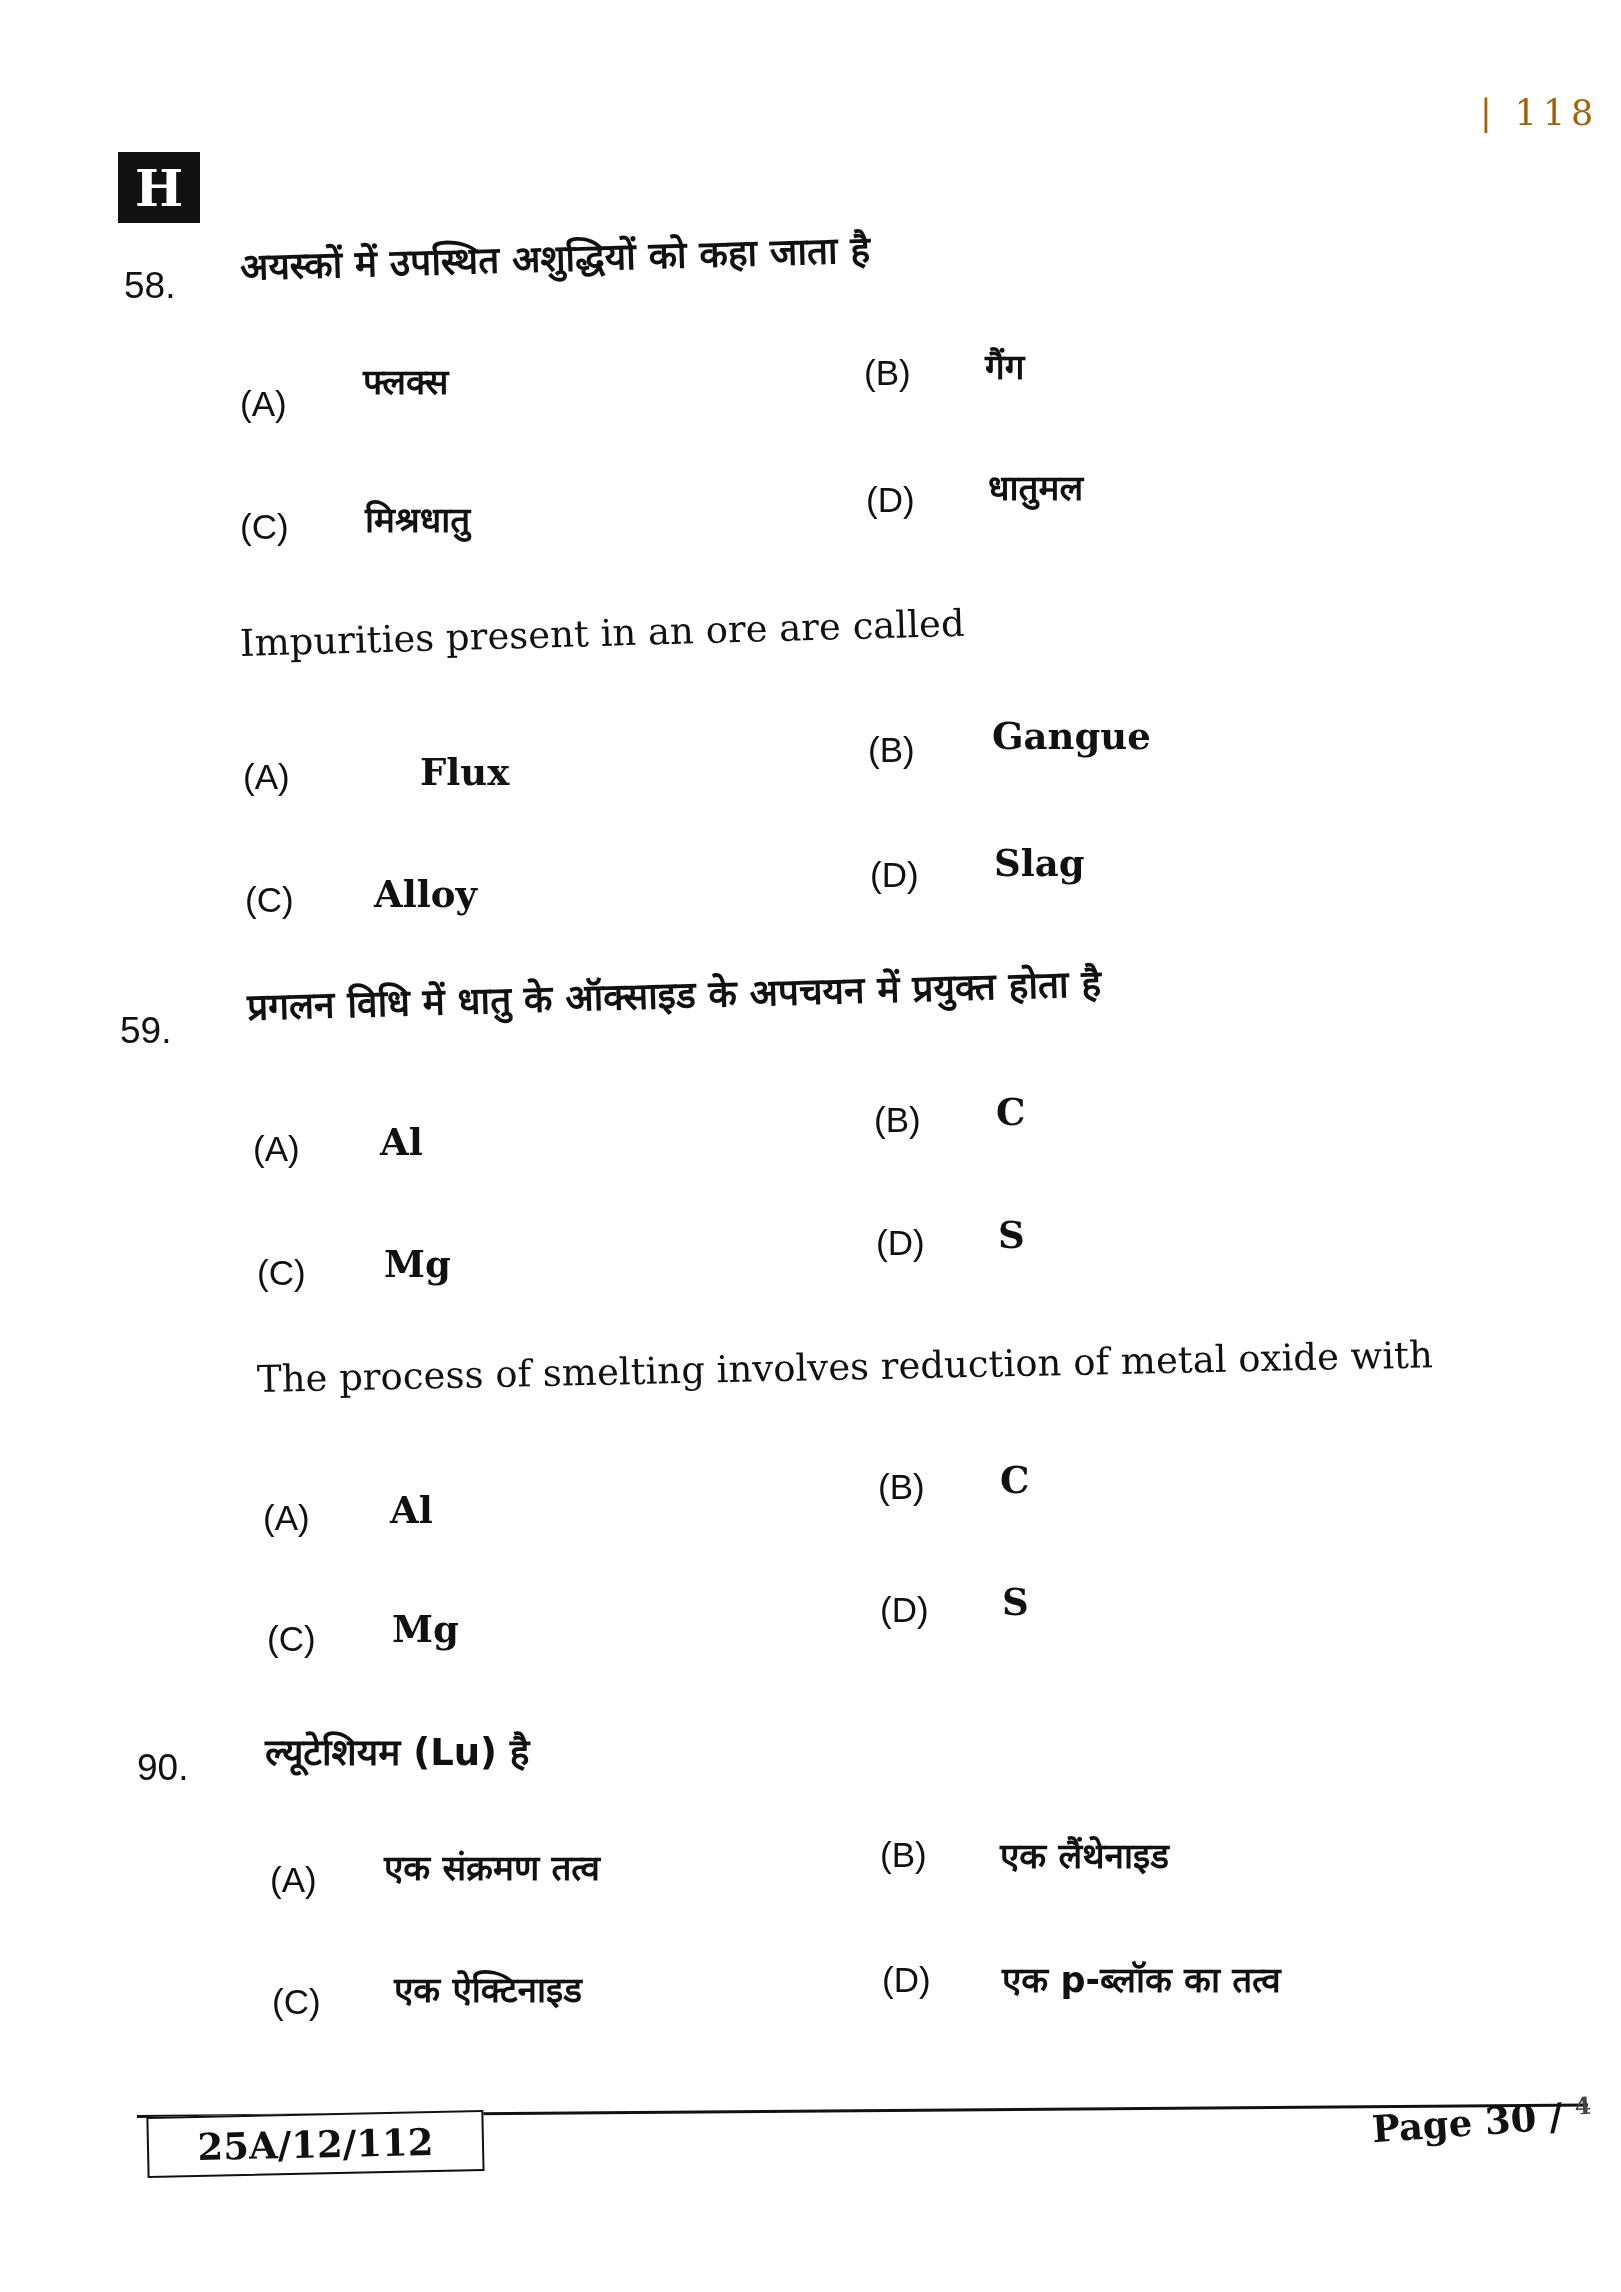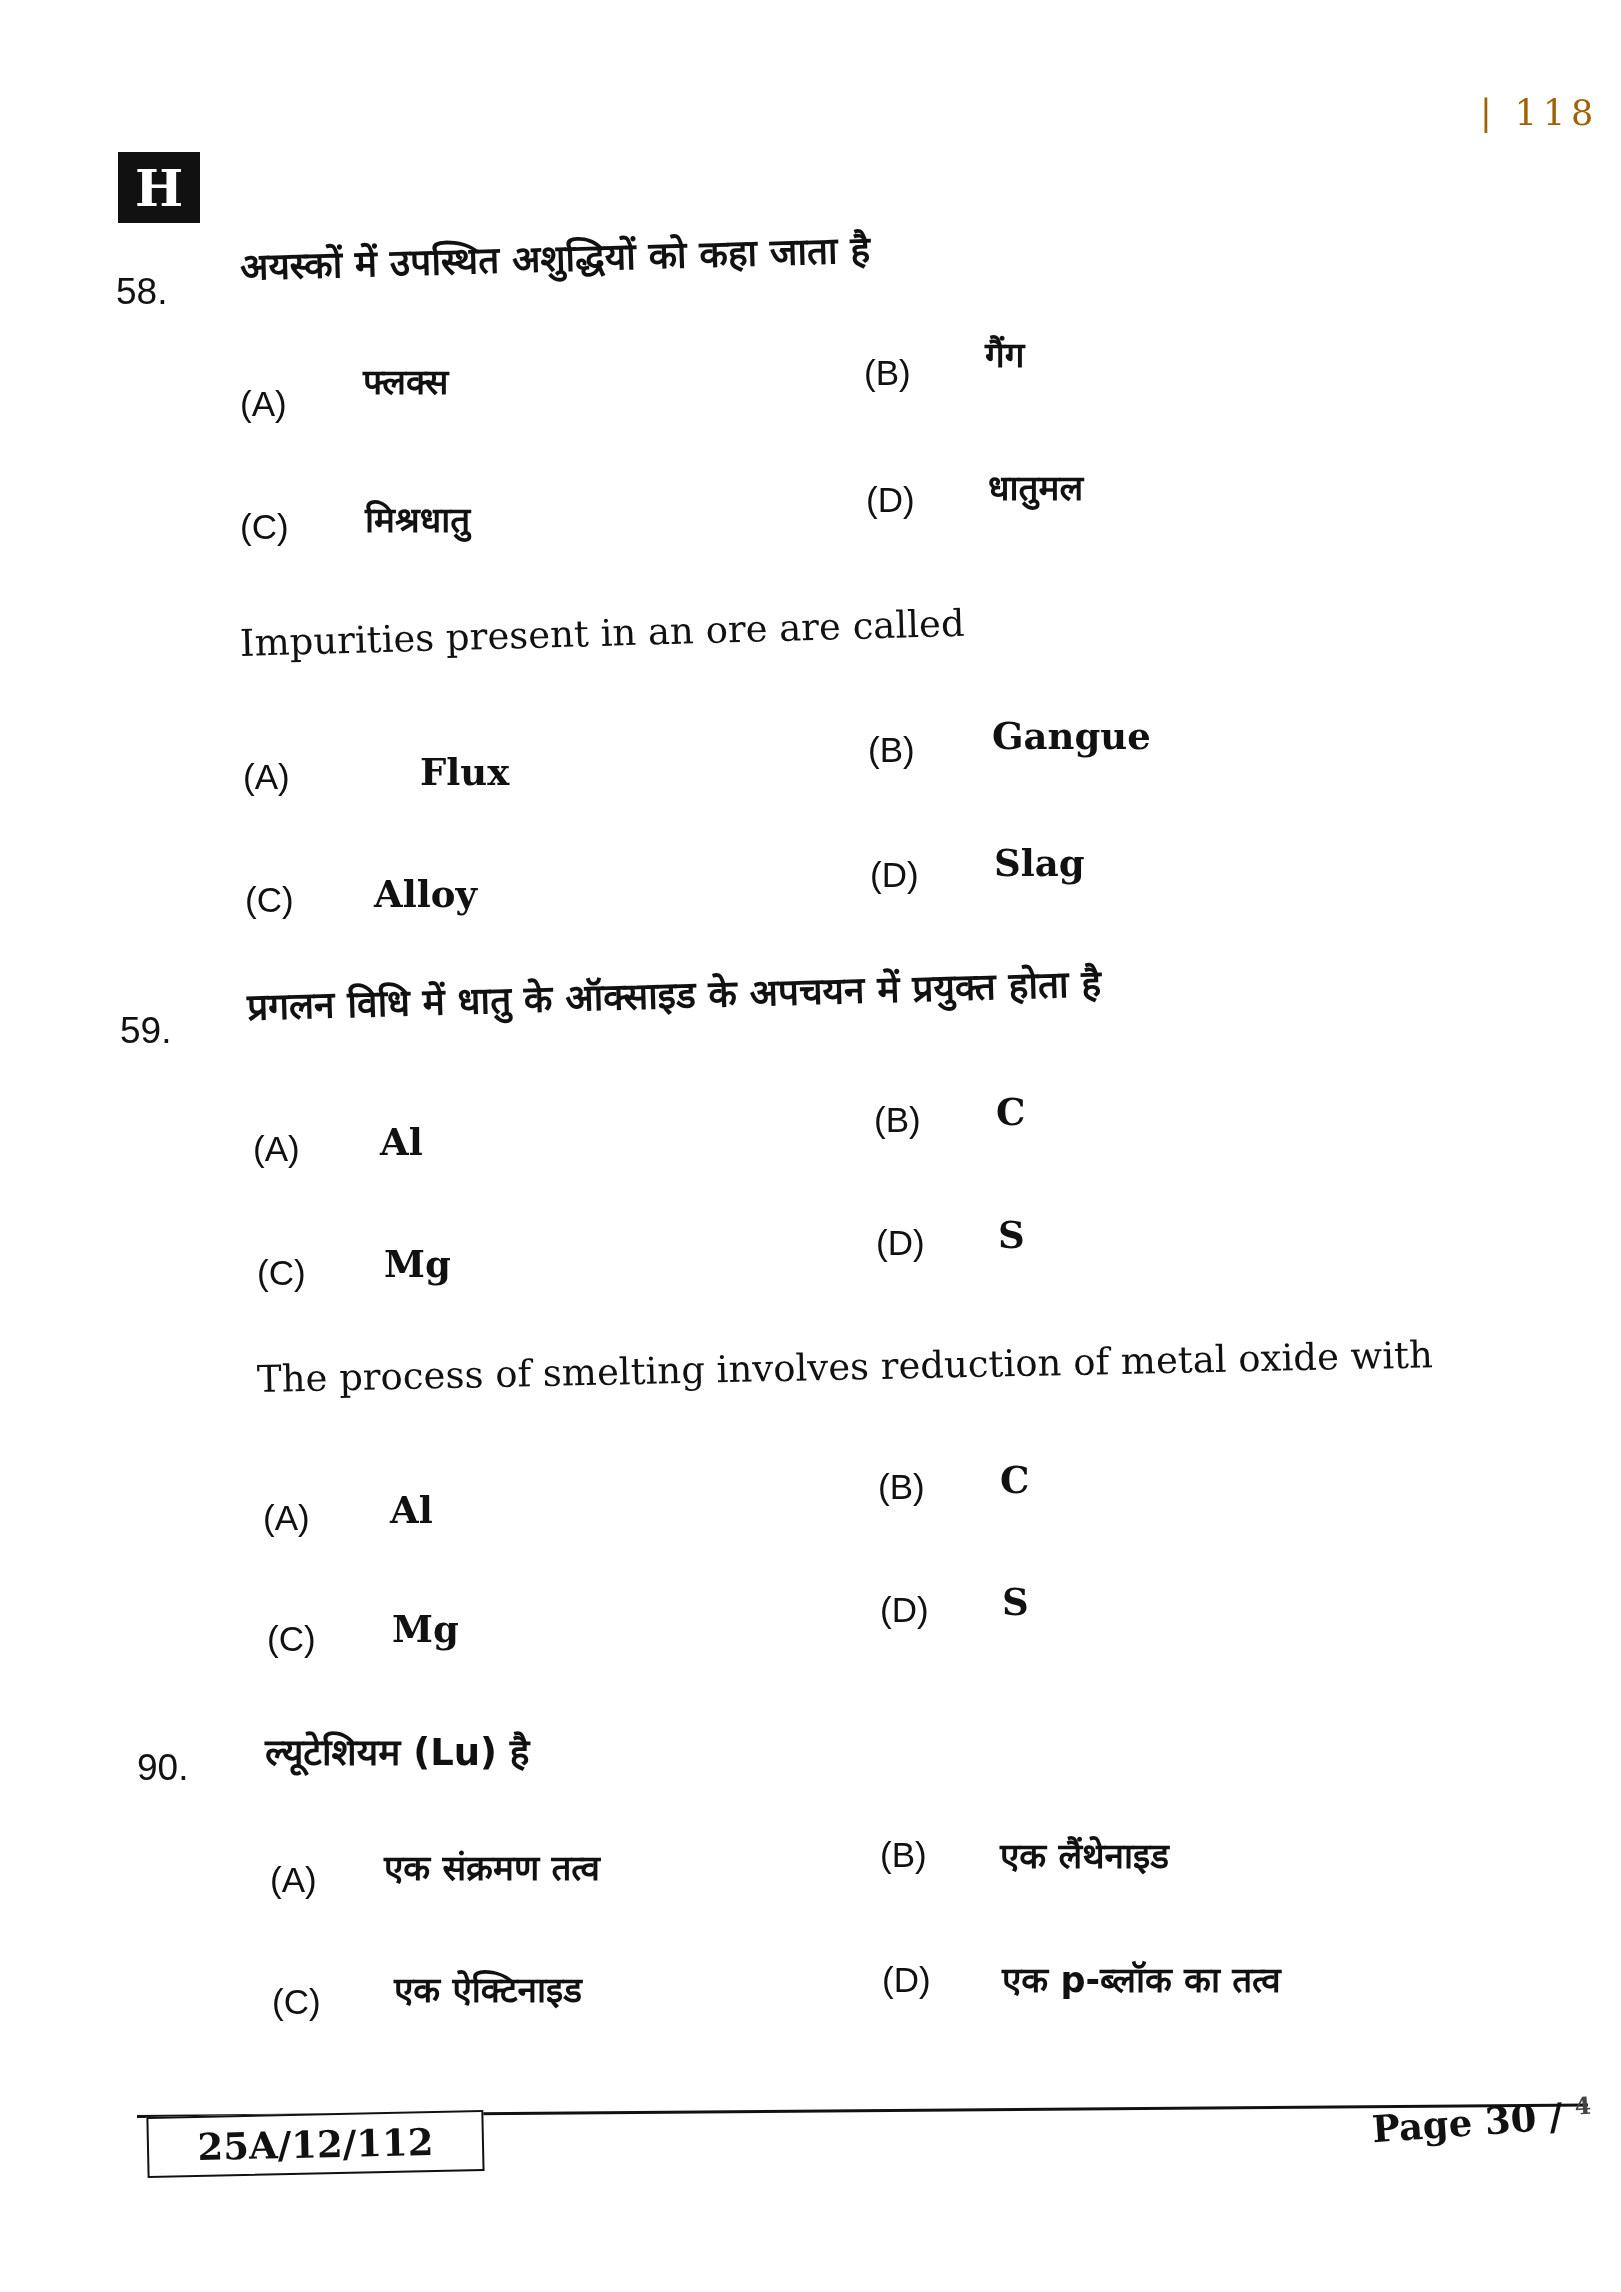--- a/index.html
+++ b/index.html
@@ -35,27 +35,27 @@
   .page-no { left: 1372px; top: 2107px; font-family: "DejaVu Serif", serif; font-weight: bold; font-size: 37px;
     transform: rotate(-4deg); transform-origin: left center; }
   .page-no .total { font-size: 23.5px; vertical-align: super; color: #444; }
 </style>
 </head>
 <body>
 
 <div class="abs page-corner">| 118</div>
 <div class="abs set-badge">H</div>
 
-<div class="abs qnum" style="left:116px;top:265px;margin-top:6px;">58.</div>
+<div class="abs qnum" style="left:124px;top:265px;">58.</div>
 <div class="abs hin tilt-s" style="left:240px;top:240px;">अयस्कों में उपस्थित अशुद्धियों को कहा जाता है</div>
 
 <div class="abs opt-label" style="left:240px;top:384px;">(A)</div>
 <div class="abs opt-text-hin" style="left:363px;top:357px;">फ्लक्स</div>
 <div class="abs opt-label" style="left:864px;top:353px;">(B)</div>
-<div class="abs opt-text-hin" style="left:985px;top:330px;">गैंग</div>
+<div class="abs opt-text-hin" style="left:985px;top:342px;">गैंग</div>
 <div class="abs opt-label" style="left:240px;top:507px;">(C)</div>
 <div class="abs opt-text-hin" style="left:365px;top:495px;">मिश्रधातु</div>
 <div class="abs opt-label" style="left:866px;top:480px;">(D)</div>
 <div class="abs opt-text-hin" style="left:988px;top:463px;">धातुमल</div>
 
 <div class="abs eng tilt-s" style="left:240px;top:622px;">Impurities present in an ore are called</div>
 
 <div class="abs opt-label" style="left:243px;top:757px;">(A)</div>
 <div class="abs opt-text-eng" style="left:372px;top:750px;margin-left:48px;">Flux</div>
 <div class="abs opt-label" style="left:868px;top:730px;">(B)</div>

